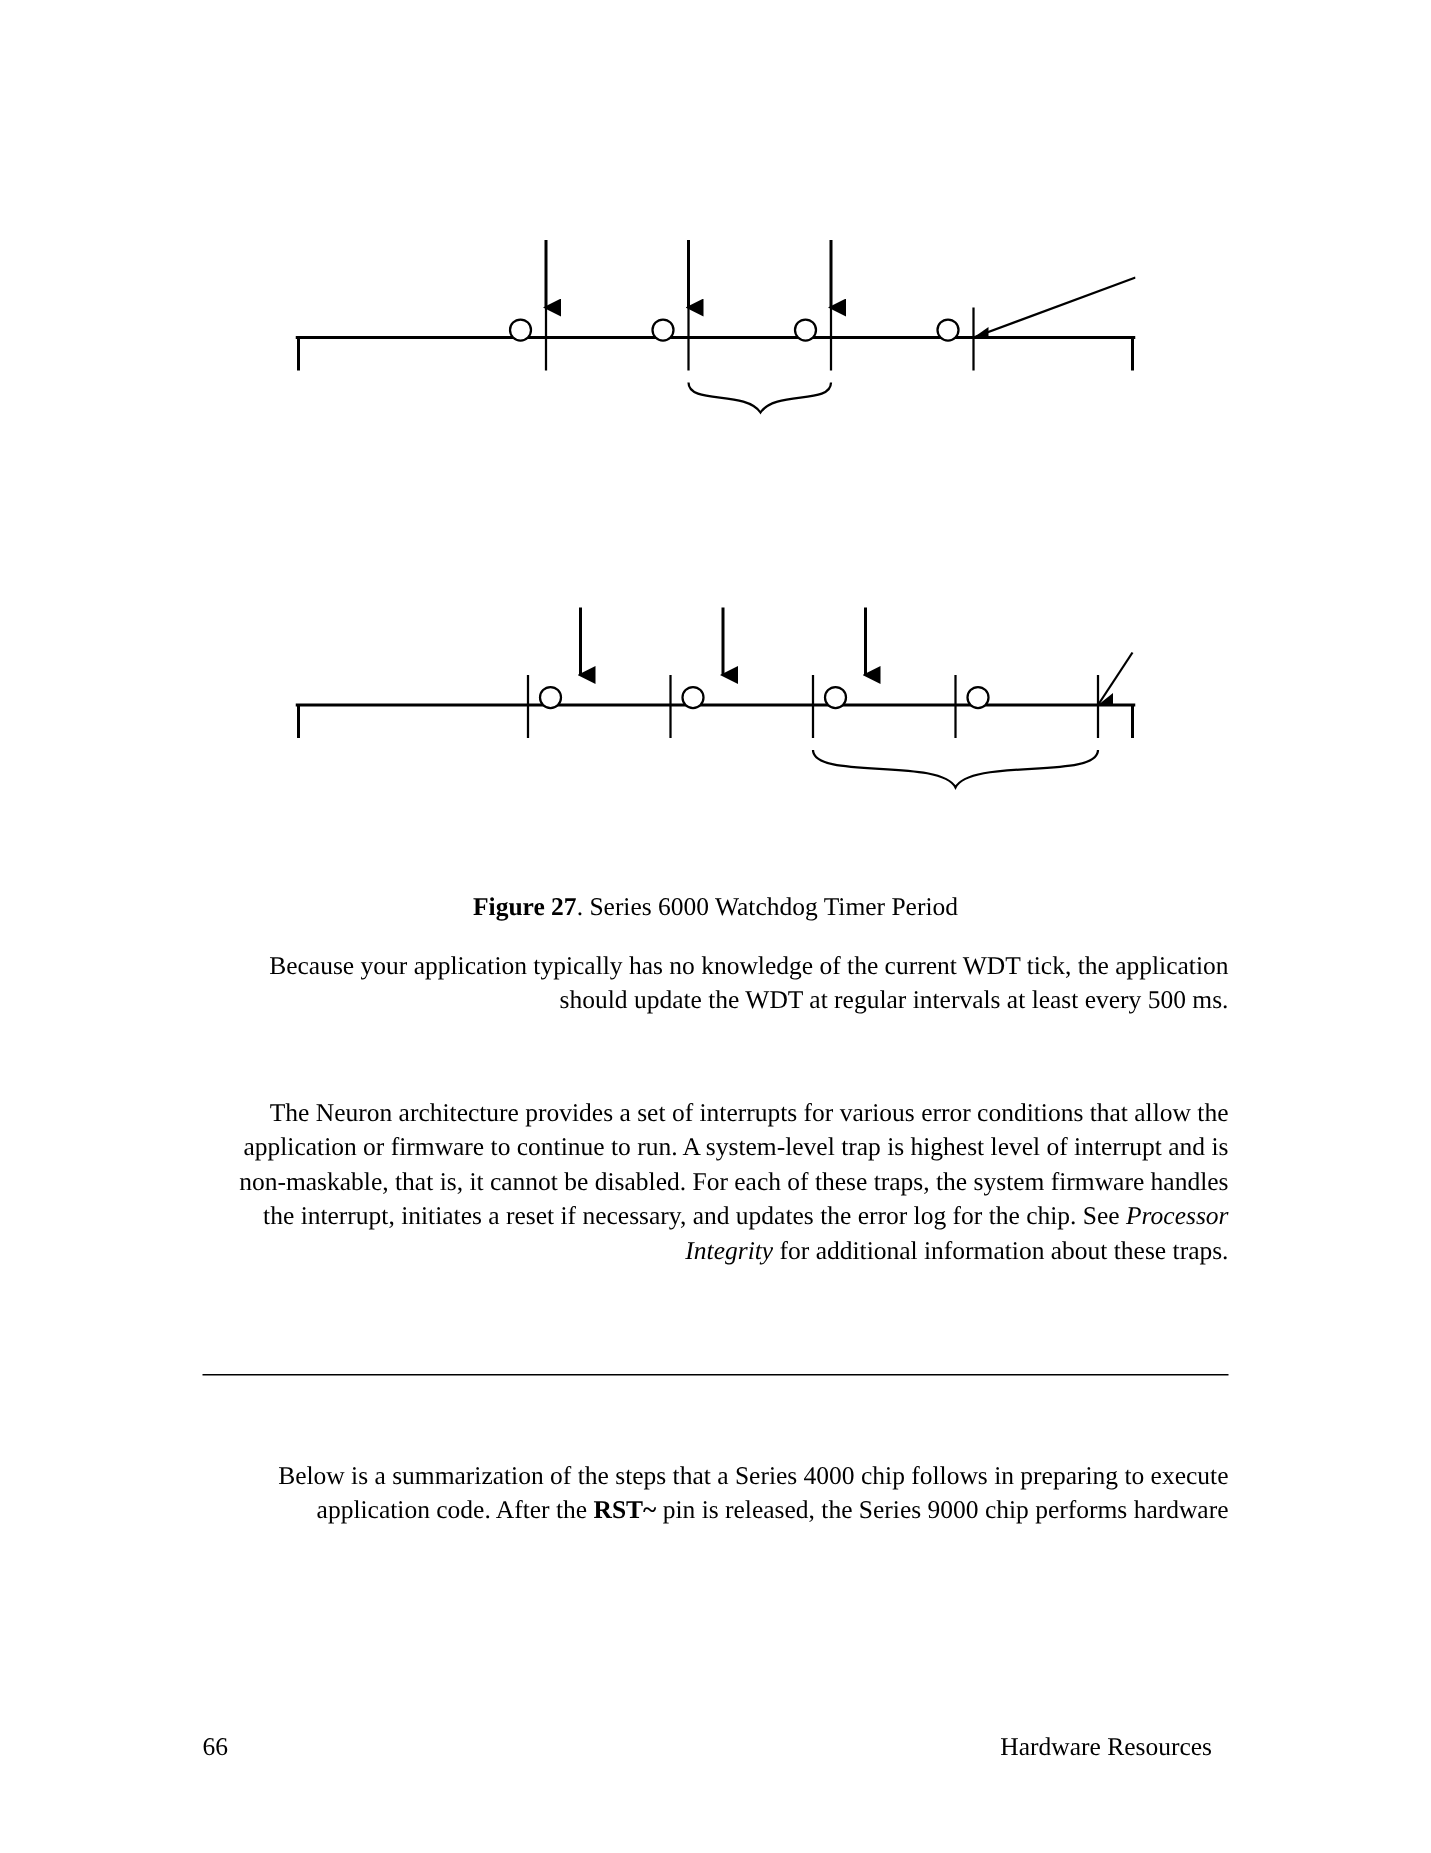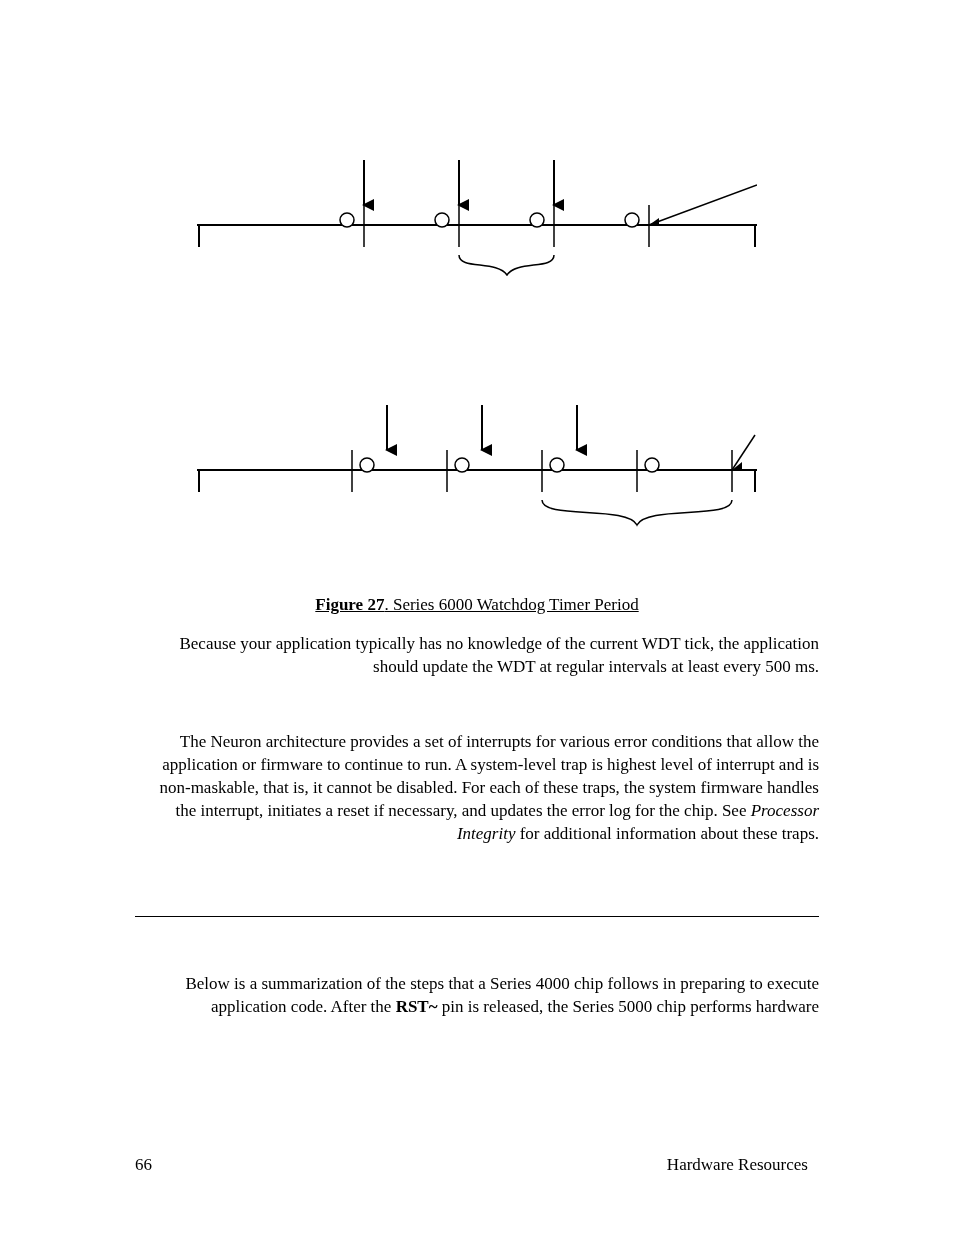--- a/index.html
+++ b/index.html
@@ -23,21 +23,20 @@
     margin: 0 auto 40px auto;
   }
   .diagram {
     margin-bottom: 95px;
   }
   svg { display:block; }
   .caption {
     text-align: center;
     font-size: 17px;
     margin: 0 0 18px 0;
-    text-decoration: underline;
   }
   .caption .fnum { font-weight: bold; }
   p.body {
     font-size: 17px;
     line-height: 1.35;
     margin: 0 0 12px 0;
     text-align: right;
   }
   .gap-sm { height: 28px; }
   .gap-md { height: 40px; }
@@ -155,21 +154,21 @@
 
   <div class="gap-md"></div>
 
 
   <hr class="rule">
 
   <div class="gap-sm"></div>
 
 
   <p class="body">
-    <span>Below is a summarization of the steps that a Series 4000 chip follows in preparing to execute application code.  After the </span><span class="bold">RST~</span><span> pin is released, the Series 5000 chip performs hardware</span>
+    <span>Below is a summarization of the steps that a Series 4000 chip follows in preparing to execute application code.  After the </span><span class="bold">RST~</span><span> pin is released, the Series 9000 chip performs hardware</span>
   </p>
 
   <div class="footer">
     <span class="page-num">66</span>
     <span class="sect">Hardware Resources</span>
   </div>
 
 </div>
 
 </body></html>

